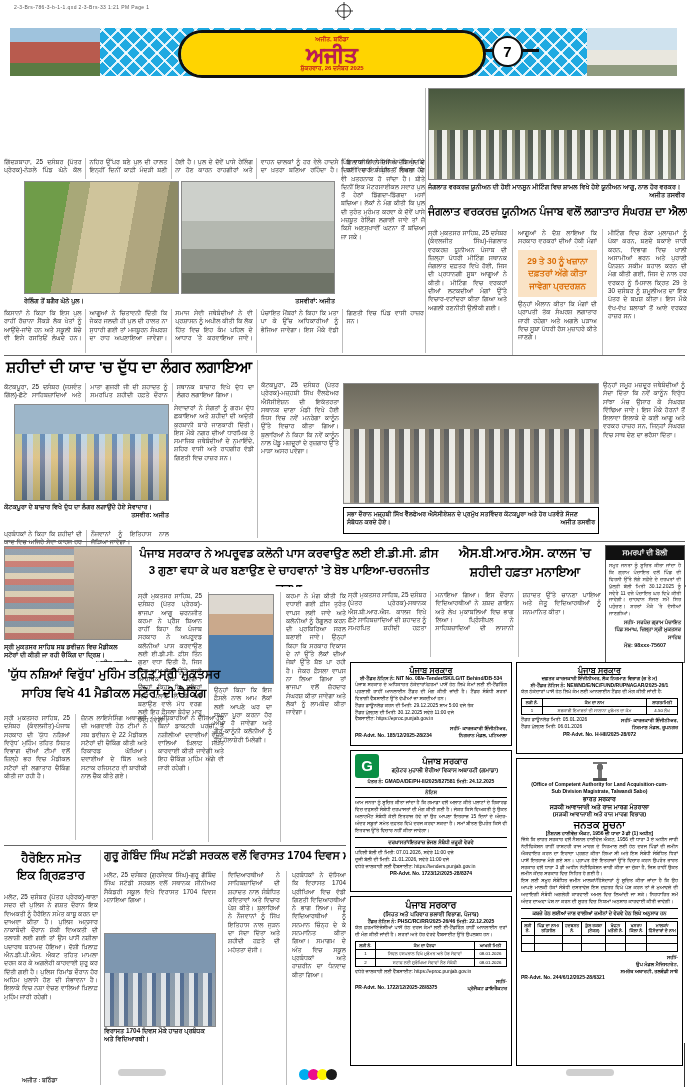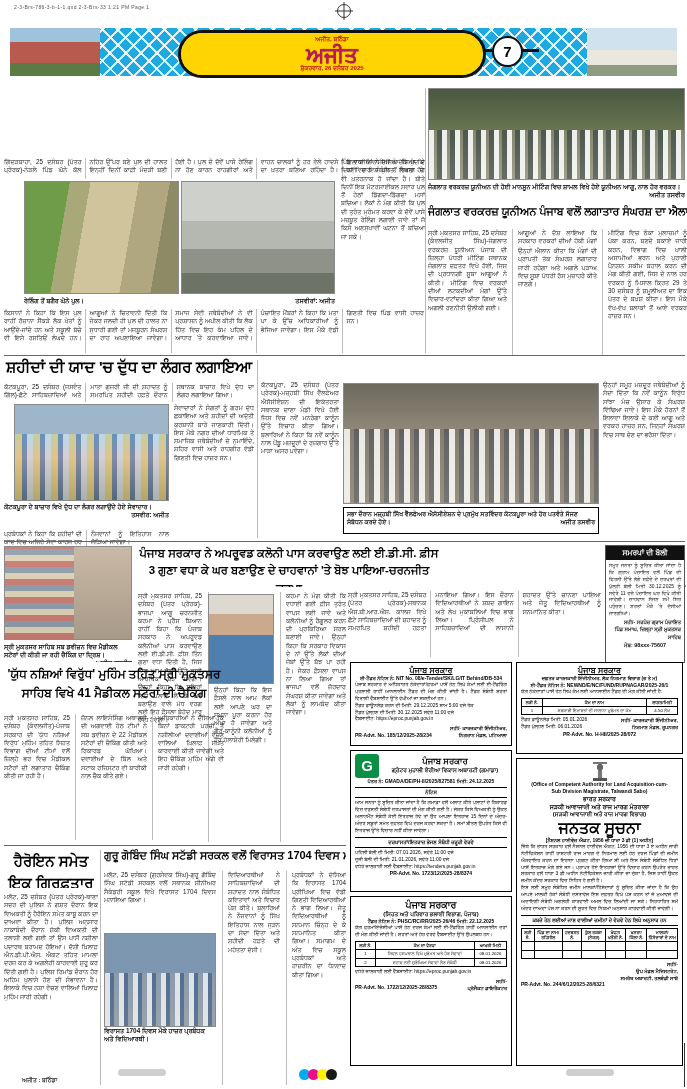--- a/index.html
+++ b/index.html
@@ -109,20 +109,21 @@
   <div class="abs photo ph-people" style="left:428px;top:88px;width:257px;height:92px;"></div>
   <div class="abs cap" style="left:428px;top:183px;width:257px;height:19px;">
     <span>ਜੰਗਲਾਤ ਵਰਕਰਜ਼ ਯੂਨੀਅਨ ਦੀ ਹੋਈ ਮਾਨਸੂਨ ਮੀਟਿੰਗ ਵਿਚ ਸ਼ਾਮਲ ਵਿਖੇ ਹੋਏ ਯੂਨੀਅਨ ਆਗੂ, ਨਾਲ ਹੋਰ ਵਰਕਰ।</span>
     <span style="float:right;">ਅਜੀਤ ਤਸਵੀਰ</span>
   </div>
   <div class="abs hl" style="left:428px;top:205px;width:259px;height:21px;font-size:11px;white-space:nowrap;">ਜੰਗਲਾਤ ਵਰਕਰਜ਼ ਯੂਨੀਅਨ ਪੰਜਾਬ ਵਲੋਂ ਲਗਾਤਾਰ ਸੰਘਰਸ਼ ਦਾ ਐਲਾਨ</div>
   <div class="abs flexcols" style="left:428px;top:229px;width:259px;height:126px;">
     <div class="col">ਸ੍ਰੀ ਮੁਕਤਸਰ ਸਾਹਿਬ, 25 ਦਸੰਬਰ (ਕੰਵਲਜੀਤ ਸਿੰਘ)-ਜੰਗਲਾਤ ਵਰਕਰਜ਼ ਯੂਨੀਅਨ ਪੰਜਾਬ ਦੀ ਜ਼ਿਲ੍ਹਾ ਪੱਧਰੀ ਮੀਟਿੰਗ ਸਥਾਨਕ ਜੰਗਲਾਤ ਦਫ਼ਤਰ ਵਿਖੇ ਹੋਈ, ਜਿਸ ਦੀ ਪ੍ਰਧਾਨਗੀ ਸੂਬਾ ਆਗੂਆਂ ਨੇ ਕੀਤੀ। ਮੀਟਿੰਗ ਵਿਚ ਵਰਕਰਾਂ ਦੀਆਂ ਲਟਕਦੀਆਂ ਮੰਗਾਂ ਉੱਤੇ ਵਿਚਾਰ-ਵਟਾਂਦਰਾ ਕੀਤਾ ਗਿਆ ਅਤੇ ਅਗਲੀ ਰਣਨੀਤੀ ਉਲੀਕੀ ਗਈ।</div>
     <div>
       <div class="col" style="height:18px;">ਆਗੂਆਂ ਨੇ ਦੋਸ਼ ਲਾਇਆ ਕਿ ਸਰਕਾਰ ਵਰਕਰਾਂ ਦੀਆਂ ਹੱਕੀ ਮੰਗਾਂ ਪ੍ਰਤੀ ਟਾਲ-ਮਟੋਲ ਕਰ ਰਹੀ ਹੈ।</div>
+      <div class="hbox">29 ਤੇ 30 ਨੂੰ ਖਜ਼ਾਨਾ ਦਫ਼ਤਰਾਂ ਅੱਗੇ ਕੀਤਾ ਜਾਵੇਗਾ ਪ੍ਰਦਰਸ਼ਨ</div>
       <div class="col">ਉਨ੍ਹਾਂ ਐਲਾਨ ਕੀਤਾ ਕਿ ਮੰਗਾਂ ਦੀ ਪ੍ਰਾਪਤੀ ਤੱਕ ਸੰਘਰਸ਼ ਲਗਾਤਾਰ ਜਾਰੀ ਰਹੇਗਾ ਅਤੇ ਅਗਲੇ ਪੜਾਅ ਵਿਚ ਸੂਬਾ ਪੱਧਰੀ ਰੋਸ ਮੁਜ਼ਾਹਰੇ ਕੀਤੇ ਜਾਣਗੇ।</div>
     </div>
     <div class="col">ਮੀਟਿੰਗ ਵਿਚ ਠੇਕਾ ਮੁਲਾਜ਼ਮਾਂ ਨੂੰ ਪੱਕਾ ਕਰਨ, ਬਣਦੇ ਬਕਾਏ ਜਾਰੀ ਕਰਨ, ਵਿਭਾਗ ਵਿਚ ਖਾਲੀ ਅਸਾਮੀਆਂ ਭਰਨ ਅਤੇ ਪੁਰਾਣੀ ਪੈਨਸ਼ਨ ਸਕੀਮ ਬਹਾਲ ਕਰਨ ਦੀ ਮੰਗ ਕੀਤੀ ਗਈ, ਜਿਸ ਦੇ ਨਾਲ ਹਰ ਵਰਕਰ ਨੂੰ ਮਿਸਾਲ ਕ੍ਰਿਤ 29 ਤੇ 30 ਦਸੰਬਰ ਨੂੰ ਸ਼ਮੂਲੀਅਤ ਦਾ ਇਕ ਪੱਤਰ ਦੇ ਬਖ਼ਸ਼ ਕੀਤਾ। ਇਸ ਮੌਕੇ ਵੱਖ-ਵੱਖ ਬਲਾਕਾਂ ਤੋਂ ਆਏ ਵਰਕਰ ਹਾਜ਼ਰ ਸਨ।</div>
   </div>
 
   <div class="abs col mc5" style="left:4px;top:158px;width:420px;height:21px;">ਗਿੱਦੜਬਾਹਾ, 25 ਦਸੰਬਰ (ਪੱਤਰ ਪ੍ਰੇਰਕ)-ਨੇੜਲੇ ਪਿੰਡ ਘੋਨੇ ਕੋਲ ਨਹਿਰ ਉੱਪਰ ਬਣੇ ਪੁਲ ਦੀ ਹਾਲਤ ਇਨ੍ਹੀਂ ਦਿਨੀਂ ਕਾਫ਼ੀ ਮੰਦੜੀ ਬਣੀ ਹੋਈ ਹੈ। ਪੁਲ ਦੇ ਦੋਵੇਂ ਪਾਸੇ ਰੇਲਿੰਗ ਨਾ ਹੋਣ ਕਾਰਨ ਰਾਹਗੀਰਾਂ ਅਤੇ ਵਾਹਨ ਚਾਲਕਾਂ ਨੂੰ ਹਰ ਵੇਲੇ ਹਾਦਸੇ ਦਾ ਖ਼ਤਰਾ ਬਣਿਆ ਰਹਿੰਦਾ ਹੈ। ਇਲਾਕਾ ਨਿਵਾਸੀਆਂ ਨੇ ਦੱਸਿਆ ਕਿ ਕਈ ਵਾਰ ਸੰਬੰਧਿਤ ਵਿਭਾਗ ਦੇ ਧਿਆਨ ਵਿਚ ਇਹ ਮਾਮਲਾ ਲਿਆਂਦਾ ਜਾ ਚੁੱਕਾ ਹੈ ਪਰ ਅਜੇ ਤੱਕ ਕੋਈ ਸੁਣਵਾਈ ਨਹੀਂ ਹੋ ਰਹੀ।</div>
   <div class="abs photo ph-roadl" style="left:24px;top:181px;width:155px;height:113px;"></div>
   <div class="abs photo ph-roadr" style="left:181px;top:181px;width:154px;height:113px;"></div>
   <div class="abs cap" style="left:24px;top:297px;width:311px;height:9px;display:flex;justify-content:space-between;">
     <span>ਰੇਲਿੰਗ ਤੋਂ ਬਗੈਰ ਘੋਨੇ ਪੁਲ।</span>
@@ -156,20 +157,24 @@
   <div class="hrule" style="left:4px;top:541px;width:681px;"></div>
 
   <div class="abs photo ph-medical" style="left:4px;top:546px;width:128px;height:94px;"></div>
   <div class="abs cap" style="left:4px;top:643px;width:128px;height:19px;">
     <span>ਸ੍ਰੀ ਮੁਕਤਸਰ ਸਾਹਿਬ ਸਬ ਡਵੀਜ਼ਨ ਵਿਚ ਮੈਡੀਕਲ ਸਟੋਰਾਂ ਦੀ ਕੀਤੀ ਜਾ ਰਹੀ ਚੈਕਿੰਗ ਦਾ ਦ੍ਰਿਸ਼।</span>
     <span style="float:right;">ਅਜੀਤ ਤਸਵੀਰ</span>
   </div>
 
   <div class="abs hl" style="left:138px;top:545px;width:302px;height:42px;font-size:11.5px;line-height:1.5;">ਪੰਜਾਬ ਸਰਕਾਰ ਨੇ ਅਪਰੂਵਡ ਕਲੋਨੀ ਪਾਸ ਕਰਵਾਉਣ ਲਈ ਈ.ਡੀ.ਸੀ. ਫ਼ੀਸ 3 ਗੁਣਾ ਵਧਾ ਕੇ ਘਰ ਬਣਾਉਣ ਦੇ ਚਾਹਵਾਨਾਂ 'ਤੇ ਬੋਝ ਪਾਇਆ-ਚਰਨਜੀਤ ਕਰਮਾ</div>
 
+  <div class="abs hl" style="left:448px;top:544px;width:154px;height:44px;font-size:12.5px;line-height:1.55;">
+    <div>ਐਸ.ਬੀ.ਆਰ.ਐਸ. ਕਾਲਜ 'ਚ</div>
+    <div>ਸ਼ਹੀਦੀ ਹਫ਼ਤਾ ਮਨਾਇਆ</div>
+  </div>
   <div class="abs col mc3" style="left:348px;top:591px;width:253px;height:66px;">ਸ੍ਰੀ ਮੁਕਤਸਰ ਸਾਹਿਬ, 25 ਦਸੰਬਰ (ਪੱਤਰ ਪ੍ਰੇਰਕ)-ਸਥਾਨਕ ਐਸ.ਬੀ.ਆਰ.ਐਸ. ਕਾਲਜ ਵਿਖੇ ਛੋਟੇ ਸਾਹਿਬਜ਼ਾਦਿਆਂ ਦੀ ਸ਼ਹਾਦਤ ਨੂੰ ਸਮਰਪਿਤ ਸ਼ਹੀਦੀ ਹਫ਼ਤਾ ਮਨਾਇਆ ਗਿਆ। ਇਸ ਦੌਰਾਨ ਵਿਦਿਆਰਥੀਆਂ ਨੇ ਸ਼ਬਦ ਗਾਇਨ ਅਤੇ ਲੇਖ ਮੁਕਾਬਲਿਆਂ ਵਿਚ ਭਾਗ ਲਿਆ। ਪ੍ਰਿੰਸੀਪਲ ਨੇ ਸਾਹਿਬਜ਼ਾਦਿਆਂ ਦੀ ਲਾਸਾਨੀ ਸ਼ਹਾਦਤ ਉੱਤੇ ਚਾਨਣਾ ਪਾਇਆ ਅਤੇ ਜੇਤੂ ਵਿਦਿਆਰਥੀਆਂ ਨੂੰ ਸਨਮਾਨਿਤ ਕੀਤਾ।</div>
 
   <div class="trees" style="left:605px;top:545px;width:80px;height:118px;">
     <div class="hd">ਸਮਰਪਾਂ ਦੀ ਬੋਲੀ</div>
     <div class="bd">ਸਮੂਹ ਜਨਤਾ ਨੂੰ ਸੂਚਿਤ ਕੀਤਾ ਜਾਂਦਾ ਹੈ ਕਿ ਗ੍ਰਾਮ ਪੰਚਾਇਤ ਵਲੋਂ ਪਿੰਡ ਦੀ ਫਿਰਨੀ ਉੱਤੇ ਲੱਗੇ ਸਫ਼ੈਦੇ ਦੇ ਦਰਖਤਾਂ ਦੀ ਖੁੱਲ੍ਹੀ ਬੋਲੀ ਮਿਤੀ 30.12.2025 ਨੂੰ ਸਵੇਰੇ 11 ਵਜੇ ਪੰਚਾਇਤ ਘਰ ਵਿਖੇ ਕੀਤੀ ਜਾਵੇਗੀ। ਚਾਹਵਾਨ ਸੱਜਣ ਸਮੇਂ ਸਿਰ ਪਹੁੰਚਣ। ਸ਼ਰਤਾਂ ਮੌਕੇ 'ਤੇ ਦੱਸੀਆਂ ਜਾਣਗੀਆਂ।</div>
     <div class="sg">ਸਹੀ/- ਸਰਪੰਚ ਗ੍ਰਾਮ ਪੰਚਾਇਤ</div>
     <div class="sg">ਪਿੰਡ ਸਮਾਘ, ਜ਼ਿਲ੍ਹਾ ਸ੍ਰੀ ਮੁਕਤਸਰ ਸਾਹਿਬ</div>
     <div class="ph">ਮੋਬ: 98xxx-75607</div>
   </div>
 
@@ -180,21 +185,21 @@
 
   <div class="abs hl" style="left:4px;top:665px;width:220px;height:44px;font-size:12px;line-height:1.55;">'ਯੁੱਧ ਨਸ਼ਿਆਂ ਵਿਰੁੱਧ' ਮੁਹਿੰਮ ਤਹਿਤ ਸ੍ਰੀ ਮੁਕਤਸਰ ਸਾਹਿਬ ਵਿਖੇ 41 ਮੈਡੀਕਲ ਸਟੋਰਾਂ ਦੀ ਚੈਕਿੰਗ</div>
   <div class="abs flexcols" style="left:4px;top:714px;width:220px;height:126px;">
     <div class="col">ਸ੍ਰੀ ਮੁਕਤਸਰ ਸਾਹਿਬ, 25 ਦਸੰਬਰ (ਕੰਵਲਜੀਤ)-ਪੰਜਾਬ ਸਰਕਾਰ ਦੀ 'ਯੁੱਧ ਨਸ਼ਿਆਂ ਵਿਰੁੱਧ' ਮੁਹਿੰਮ ਤਹਿਤ ਸਿਹਤ ਵਿਭਾਗ ਦੀਆਂ ਟੀਮਾਂ ਵਲੋਂ ਜ਼ਿਲ੍ਹੇ ਭਰ ਵਿਚ ਮੈਡੀਕਲ ਸਟੋਰਾਂ ਦੀ ਲਗਾਤਾਰ ਚੈਕਿੰਗ ਕੀਤੀ ਜਾ ਰਹੀ ਹੈ।</div>
     <div class="col">ਜ਼ੋਨਲ ਲਾਇਸੰਸਿੰਗ ਅਥਾਰਟੀ ਦੀ ਅਗਵਾਈ ਹੇਠ ਟੀਮਾਂ ਨੇ ਸਬ ਡਵੀਜ਼ਨ ਦੇ 22 ਮੈਡੀਕਲ ਸਟੋਰਾਂ ਦੀ ਚੈਕਿੰਗ ਕੀਤੀ ਅਤੇ ਰਿਕਾਰਡ ਘੋਖਿਆ। ਦਵਾਈਆਂ ਦੇ ਬਿੱਲ ਅਤੇ ਸਟਾਕ ਰਜਿਸਟਰ ਵੀ ਬਾਰੀਕੀ ਨਾਲ ਚੈੱਕ ਕੀਤੇ ਗਏ।</div>
     <div class="col">ਅਧਿਕਾਰੀਆਂ ਨੇ ਦੱਸਿਆ ਕਿ ਬਿਨਾਂ ਡਾਕਟਰੀ ਪਰਚੀ ਤੋਂ ਨਸ਼ੀਲੀਆਂ ਦਵਾਈਆਂ ਵੇਚਣ ਵਾਲਿਆਂ ਖ਼ਿਲਾਫ਼ ਸਖ਼ਤ ਕਾਰਵਾਈ ਕੀਤੀ ਜਾਵੇਗੀ ਅਤੇ ਇਹ ਚੈਕਿੰਗ ਮੁਹਿੰਮ ਅੱਗੇ ਵੀ ਜਾਰੀ ਰਹੇਗੀ।</div>
   </div>
 
   <div class="hrule" style="left:4px;top:845px;width:342px;"></div>
 
-  <div class="abs hl" style="left:4px;top:850px;width:94px;height:38px;font-size:15px;line-height:1.45;">
+  <div class="abs hl" style="left:4px;top:850px;width:94px;height:38px;font-size:12px;line-height:1.45;">
     <div>ਹੈਰੋਇਨ ਸਮੇਤ</div>
     <div>ਇਕ ਗ੍ਰਿਫ਼ਤਾਰ</div>
   </div>
   <div class="abs col" style="left:4px;top:893px;width:94px;height:192px;">ਮਲੋਟ, 25 ਦਸੰਬਰ (ਪੱਤਰ ਪ੍ਰੇਰਕ)-ਥਾਣਾ ਸਦਰ ਦੀ ਪੁਲਿਸ ਨੇ ਗਸ਼ਤ ਦੌਰਾਨ ਇਕ ਵਿਅਕਤੀ ਨੂੰ ਹੈਰੋਇਨ ਸਮੇਤ ਕਾਬੂ ਕਰਨ ਦਾ ਦਾਅਵਾ ਕੀਤਾ ਹੈ। ਪੁਲਿਸ ਅਨੁਸਾਰ ਨਾਕਾਬੰਦੀ ਦੌਰਾਨ ਸ਼ੱਕੀ ਵਿਅਕਤੀ ਦੀ ਤਲਾਸ਼ੀ ਲਈ ਗਈ ਤਾਂ ਉਸ ਪਾਸੋਂ ਨਸ਼ੀਲਾ ਪਦਾਰਥ ਬਰਾਮਦ ਹੋਇਆ। ਦੋਸ਼ੀ ਖ਼ਿਲਾਫ਼ ਐਨ.ਡੀ.ਪੀ.ਐਸ. ਐਕਟ ਤਹਿਤ ਮਾਮਲਾ ਦਰਜ ਕਰ ਕੇ ਅਗਲੇਰੀ ਕਾਰਵਾਈ ਸ਼ੁਰੂ ਕਰ ਦਿੱਤੀ ਗਈ ਹੈ। ਪੁਲਿਸ ਰਿਮਾਂਡ ਦੌਰਾਨ ਹੋਰ ਅਹਿਮ ਖੁਲਾਸੇ ਹੋਣ ਦੀ ਸੰਭਾਵਨਾ ਹੈ। ਇਲਾਕੇ ਵਿਚ ਨਸ਼ਾ ਵੇਚਣ ਵਾਲਿਆਂ ਖ਼ਿਲਾਫ਼ ਮੁਹਿੰਮ ਜਾਰੀ ਰਹੇਗੀ।</div>
   <div class="vr" style="left:100px;top:850px;height:235px;"></div>
 
   <div class="abs hl" style="left:104px;top:849px;width:242px;height:18px;font-size:11px;white-space:nowrap;">ਗੁਰੂ ਗੋਬਿੰਦ ਸਿੰਘ ਸਟੱਡੀ ਸਰਕਲ ਵਲੋਂ ਵਿਰਾਸਤ 1704 ਦਿਵਸ ਮਨਾਇਆ</div>
   <div class="abs" style="left:104px;top:871px;width:112px;">
     <div class="col" style="height:62px;">ਮਲੋਟ, 25 ਦਸੰਬਰ (ਗੁਰਸੇਵਕ ਸਿੰਘ)-ਗੁਰੂ ਗੋਬਿੰਦ ਸਿੰਘ ਸਟੱਡੀ ਸਰਕਲ ਵਲੋਂ ਸਥਾਨਕ ਸੀਨੀਅਰ ਸੈਕੰਡਰੀ ਸਕੂਲ ਵਿਖੇ ਵਿਰਾਸਤ 1704 ਦਿਵਸ ਮਨਾਇਆ ਗਿਆ।</div>
     <div class="photo ph-study" style="width:112px;height:94px;"></div>
@@ -303,21 +308,21 @@
     <div class="pr ctr">PR-Advt. No. H-HII/2025-28/072</div>
   </div>
 
   <div class="ad" style="left:516px;top:758px;width:167px;height:308px;">
     <div class="emblem"></div>
     <div class="t3">(Office of Competent Authority for Land Acquisition-cum-</div>
     <div class="t3">Sub Division Magistrate, Talwandi Sabo)</div>
     <div class="t2" style="font-size:6.2px;">ਭਾਰਤ ਸਰਕਾਰ</div>
     <div class="t2" style="font-size:6.2px;">ਸੜਕੀ ਆਵਾਜਾਈ ਅਤੇ ਰਾਜ ਮਾਰਗ ਮੰਤਰਾਲਾ</div>
     <div class="t2">(ਸੜਕੀ ਆਵਾਜਾਈ ਅਤੇ ਰਾਜ ਮਾਰਗ ਵਿਭਾਗ)</div>
-    <div class="t1" style="font-size:16px;">ਜਨਤਕ ਸੂਚਨਾ</div>
+    <div class="t1" style="font-size:10px;">ਜਨਤਕ ਸੂਚਨਾ</div>
     <div class="t3">[ਨੈਸ਼ਨਲ ਹਾਈਵੇਜ਼ ਐਕਟ, 1956 ਦੀ ਧਾਰਾ 3 ਡੀ (1) ਅਧੀਨ]</div>
     <div class="jp">ਜਿੱਥੇ ਕਿ ਭਾਰਤ ਸਰਕਾਰ ਵਲੋਂ ਨੈਸ਼ਨਲ ਹਾਈਵੇਜ਼ ਐਕਟ, 1956 ਦੀ ਧਾਰਾ 3 ਏ ਅਧੀਨ ਜਾਰੀ ਨੋਟੀਫਿਕੇਸ਼ਨ ਰਾਹੀਂ ਰਾਸ਼ਟਰੀ ਰਾਜ ਮਾਰਗ ਦੇ ਨਿਰਮਾਣ ਲਈ ਹੇਠ ਦਰਜ ਪਿੰਡਾਂ ਦੀ ਜ਼ਮੀਨ ਐਕਵਾਇਰ ਕਰਨ ਦਾ ਇਰਾਦਾ ਪ੍ਰਗਟ ਕੀਤਾ ਗਿਆ ਸੀ ਅਤੇ ਇਸ ਸੰਬੰਧੀ ਸੰਬੰਧਿਤ ਧਿਰਾਂ ਪਾਸੋਂ ਇਤਰਾਜ਼ ਮੰਗੇ ਗਏ ਸਨ। ਪ੍ਰਾਪਤ ਹੋਏ ਇਤਰਾਜ਼ਾਂ ਉੱਤੇ ਵਿਚਾਰ ਕਰਨ ਉਪਰੰਤ ਭਾਰਤ ਸਰਕਾਰ ਵਲੋਂ ਧਾਰਾ 3 ਡੀ ਅਧੀਨ ਨੋਟੀਫਿਕੇਸ਼ਨ ਜਾਰੀ ਕੀਤਾ ਜਾ ਚੁੱਕਾ ਹੈ, ਜਿਸ ਰਾਹੀਂ ਉਕਤ ਜ਼ਮੀਨ ਕੇਂਦਰ ਸਰਕਾਰ ਵਿਚ ਨਿਹਿਤ ਹੋ ਗਈ ਹੈ।</div>
     <div class="jp">ਇਸ ਲਈ ਸਮੂਹ ਸੰਬੰਧਿਤ ਜ਼ਮੀਨ ਮਾਲਕਾਂ/ਹਿੱਸੇਦਾਰਾਂ ਨੂੰ ਸੂਚਿਤ ਕੀਤਾ ਜਾਂਦਾ ਹੈ ਕਿ ਉਹ ਆਪਣੇ ਮਾਲਕੀ ਹੱਕਾਂ ਸੰਬੰਧੀ ਦਸਤਾਵੇਜ਼ ਇਸ ਦਫ਼ਤਰ ਵਿਖੇ ਪੇਸ਼ ਕਰਨ ਤਾਂ ਜੋ ਮੁਆਵਜ਼ੇ ਦੀ ਅਦਾਇਗੀ ਸੰਬੰਧੀ ਅਗਲੇਰੀ ਕਾਰਵਾਈ ਅਮਲ ਵਿਚ ਲਿਆਂਦੀ ਜਾ ਸਕੇ। ਨਿਰਧਾਰਿਤ ਸਮੇਂ ਅੰਦਰ ਦਾਅਵਾ ਪੇਸ਼ ਨਾ ਕਰਨ ਦੀ ਸੂਰਤ ਵਿਚ ਨਿਯਮਾਂ ਅਨੁਸਾਰ ਕਾਰਵਾਈ ਕੀਤੀ ਜਾਵੇਗੀ।</div>
     <div class="bar">ਕਬਜ਼ੇ ਹੇਠ ਲਈਆਂ ਜਾਣ ਵਾਲੀਆਂ ਜ਼ਮੀਨਾਂ ਦੇ ਵੇਰਵੇ ਹੇਠ ਲਿਖੇ ਅਨੁਸਾਰ ਹਨ</div>
     <table>
       <tbody>
           <tr>
         <th>ਲੜੀ ਨੰ.</th>
         <th>ਪਿੰਡ ਦਾ ਨਾਮ/ ਤਹਿਸੀਲ</th>
         <th>ਹਦਬਸਤ ਨੰ.</th>

